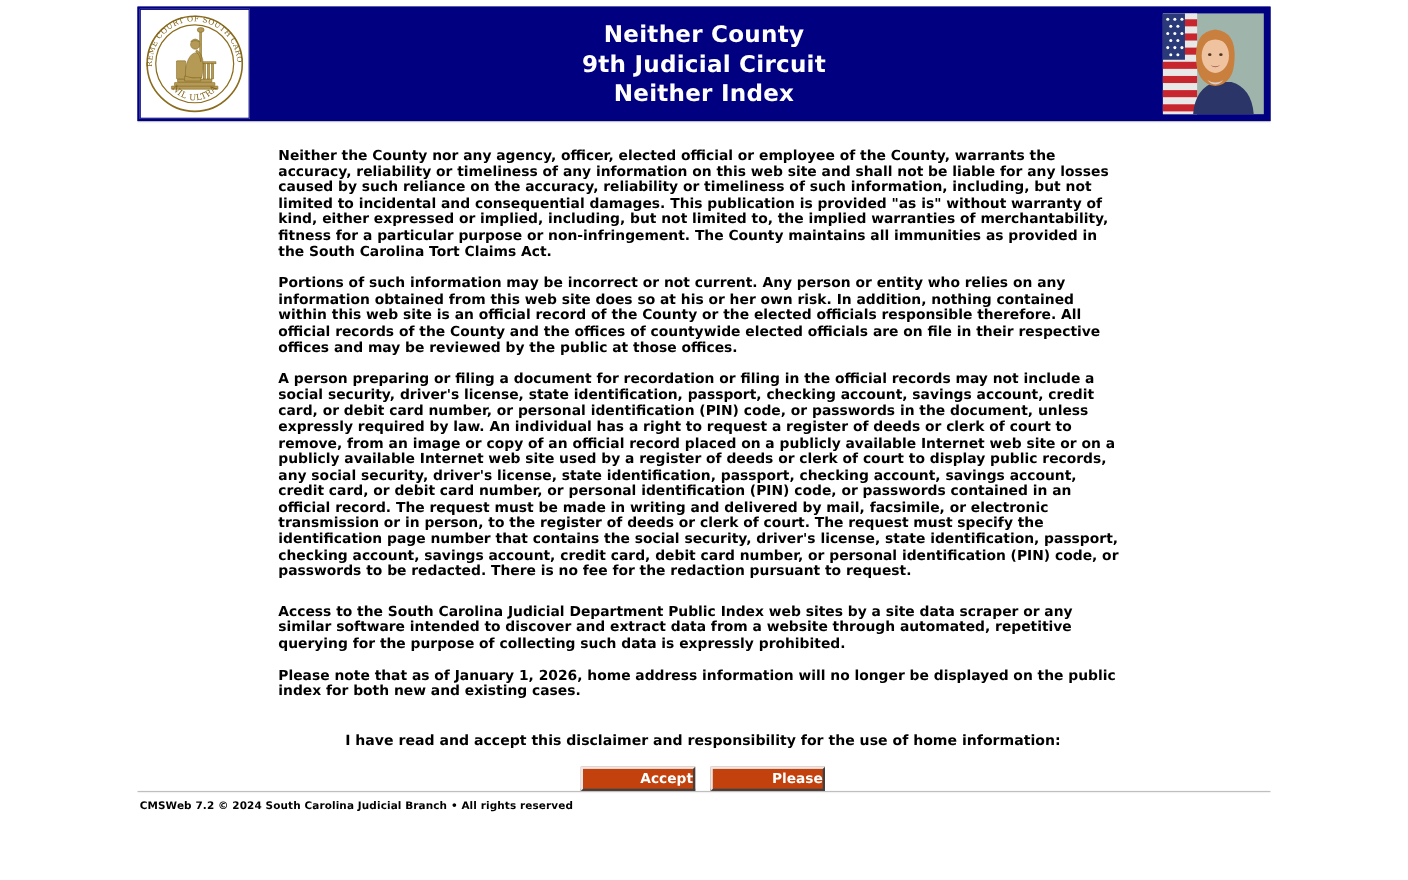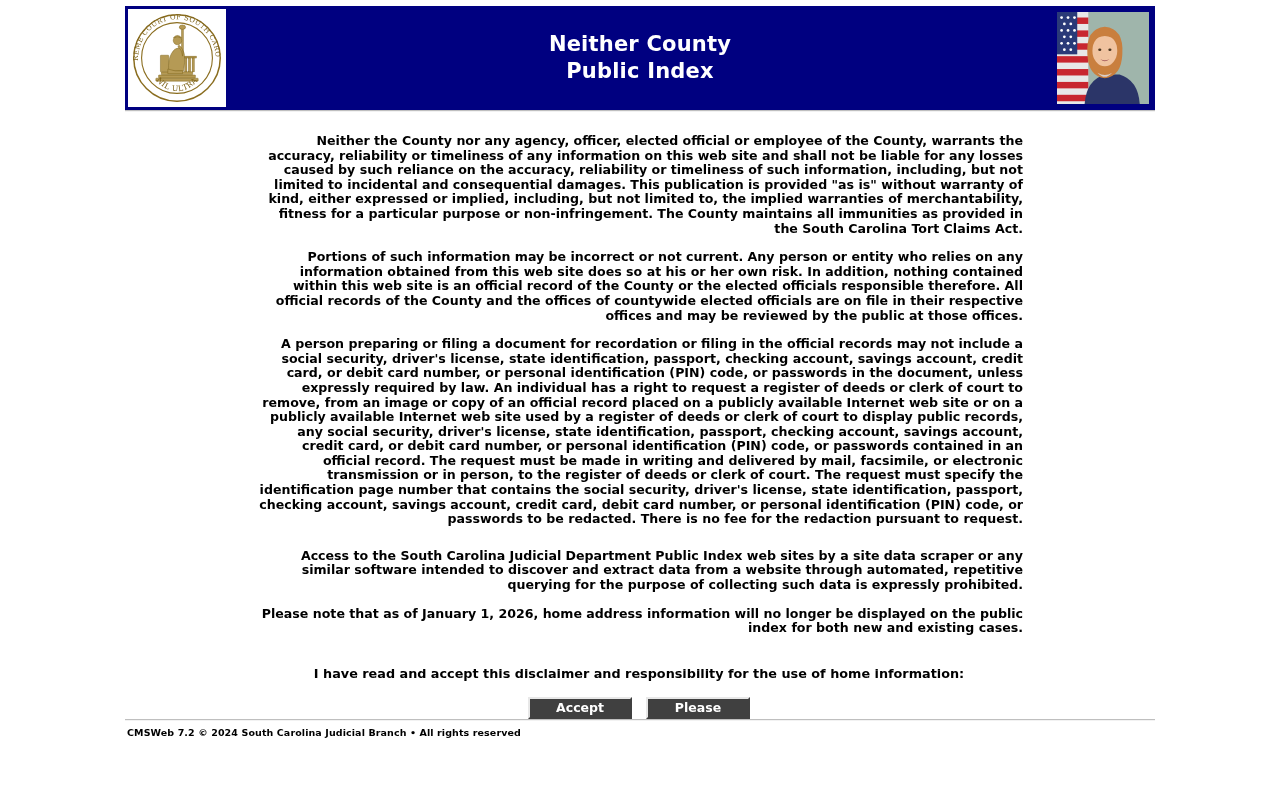--- a/index.html
+++ b/index.html
@@ -90,49 +90,49 @@
   
   .content {
     padding: 22px 10px 0 128px;
   }
   .content p {
     margin: 0 0 14px 0;
     font-weight: bold;
     font-size: 12.6px;
     line-height: 14.6px;
     max-width: 770px;
-    text-align: right;
+    text-align: left;
   }
   .content p.spaced-top { margin-top: 22px; }
 
   .accept-prompt {
     text-align: center;
     font-weight: bold;
     font-size: 12.8px;
     margin: 30px 0 0 0;
     padding-right: 120px;
   }
 
   .button-row {
     display: flex;
     justify-content: center;
     gap: 14px;
     margin-top: 16px;
     padding-right: 120px;
   }
   .btn {
-    background: #404040;
+    background: #c2410c;
     color: #ffffff;
     font-family: "DejaVu Sans", "Liberation Sans", sans-serif;
     font-weight: bold;
     font-size: 12.5px;
     width: 100px;
     height: 18px;
     line-height: 18px;
-    text-align: center;
+    text-align: right;
     border-top: 2px solid #e8e8e8;
     border-left: 2px solid #e8e8e8;
     border-right: 2px solid #404040;
     border-bottom: 2px solid #404040;
     box-sizing: content-box;
     cursor: pointer;
     padding: 0;
   }
 
   .footer-rule {
@@ -181,21 +181,22 @@
         </g>
         <path id="rimbot" d="M 50,50 m -27,9 a 27,27 0 0 0 54,0" fill="none"></path>
         <text font-family="DejaVu Serif, serif" font-size="8.2" fill="#7d6219" letter-spacing="0.6">
           <textPath href="#rimbot" startOffset="50%" text-anchor="middle">NIL ULTRA</textPath>
         </text>
       </svg>
     </div>
 
     <div class="banner-title">
       <div>Neither County</div>
-      <div>Public Index</div>
+      <div>9th Judicial Circuit</div>
+      <div>Neither Index</div>
     </div>
 
     <div class="portrait-box">
       <svg class="portrait-svg" width="92" height="92" viewBox="0 0 100 100">
         <rect x="0" y="0" width="100" height="100" fill="#9fb5ab"></rect>
 
         <g>
           <rect x="0" y="0" width="34" height="100" fill="#e8e8e8"></rect>
           <g fill="#c8262f">
             <rect x="0" y="6" width="34" height="7"></rect>

